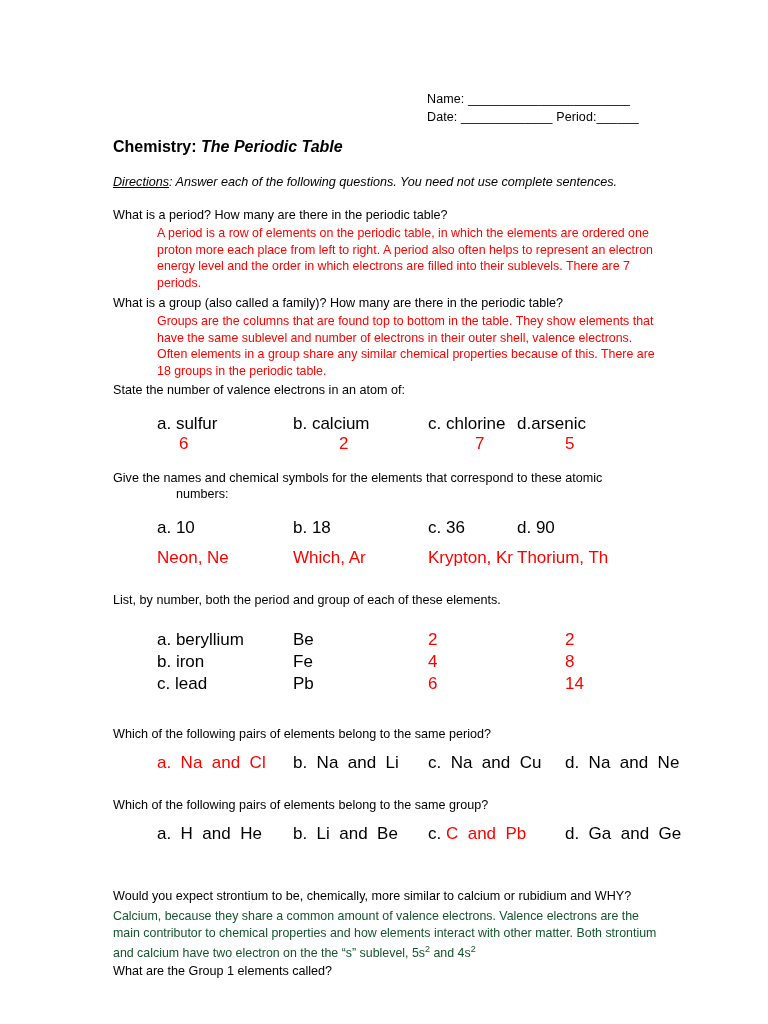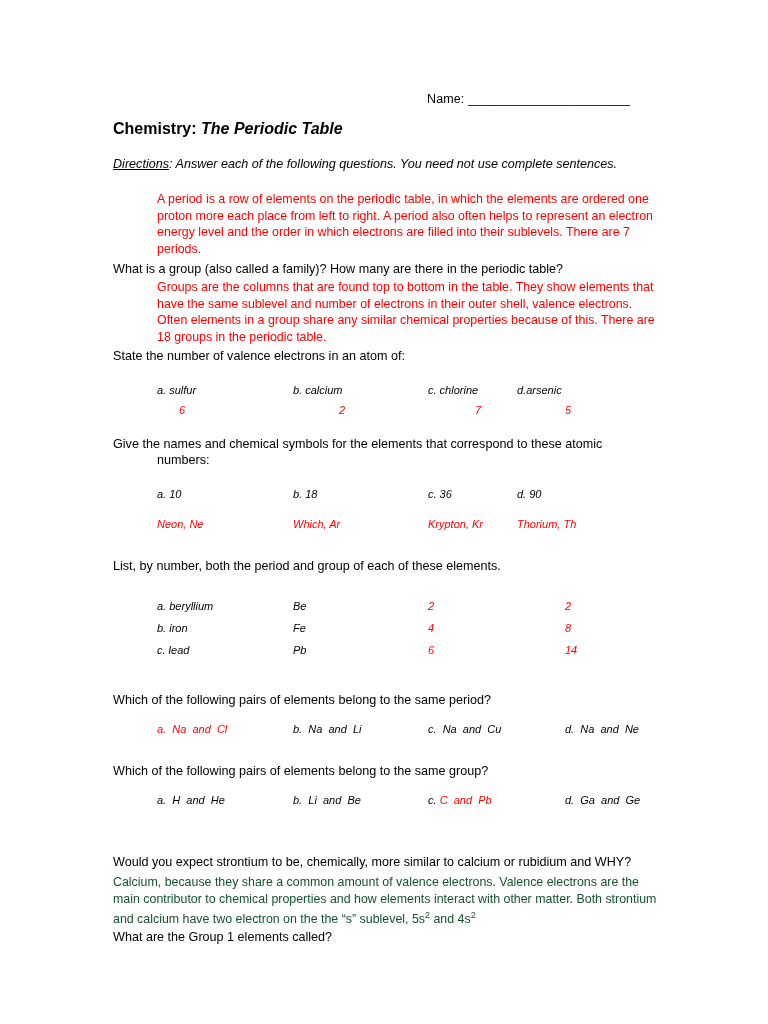--- a/index.html
+++ b/index.html
@@ -72,54 +72,55 @@
     line-height: 16.5px;
     margin-top: 4px;
   }
   .spacer-sm { height: 12px; }
   .spacer-md { height: 18px; }
   .spacer-lg { height: 26px; }
   .spacer-xl { height: 34px; }
 
   .row {
     position: relative;
-    font-size: 11px;
+    font-size: 17px;
     line-height: 16px;
     height: 16px;
-    font-style: italic;
   }
   .cell {
     position: absolute;
     white-space: pre;
   }
   .sub {
     font-size: 9px;
     vertical-align: super;
   }
 </style>
 </head>
 <body>
 
 <div class="page">
   <div class="content">
 
     <div class="header-block">
       <div class="header-line">Name: _______________________</div>
+      <div class="header-line">Date: _____________ Period:______</div>
     </div>
 
     <div class="title">
       <span>Chemistry: </span><span class="ital">The Periodic Table</span>
     </div>
 
     <div class="directions">
       <span class="u">Directions</span><span>: Answer each of the following questions. You need not use complete sentences.</span>
     </div>
 
     <div class="spacer-md"></div>
 
+    <div class="q">What is a period? How many are there in the periodic table?</div>
     <div class="ansblock">A period is a row of elements on the periodic table, in which the elements are ordered one proton more each place from left to right. A period also often helps to represent an electron energy level and the order in which electrons are filled into their sublevels. There are 7 periods.</div>
 
     <div class="q" style="margin-top:4px">What is a group (also called a family)? How many are there in the periodic table?</div>
     <div class="ansblock">Groups are the columns that are found top to bottom in the table. They show elements that have the same sublevel and number of electrons in their outer shell, valence electrons. Often elements in a group share any similar chemical properties because of this. There are 18 groups in the periodic table.</div>
 
     <div class="q" style="margin-top:3px">State the number of valence electrons in an atom of:</div>
 
     <div class="spacer-md"></div>
 
     <div class="row">
@@ -131,21 +132,21 @@
     <div class="row" style="margin-top:4px">
       <span class="cell ans" style="left:66px">6</span>
       <span class="cell ans" style="left:226px">2</span>
       <span class="cell ans" style="left:362px">7</span>
       <span class="cell ans" style="left:452px">5</span>
     </div>
 
     <div class="spacer-md"></div>
 
     <div class="q">Give the names and chemical symbols for the elements that correspond to these atomic</div>
-    <div class="q" style="margin-left:44px">numbers:</div>
+    <div class="q" style="margin-left:63px">numbers:</div>
 
     <div class="spacer-md"></div>
 
     <div class="row">
       <span class="cell" style="left:44px">a. 10</span>
       <span class="cell" style="left:180px">b. 18</span>
       <span class="cell" style="left:315px">c. 36</span>
       <span class="cell" style="left:404px">d. 90</span>
     </div>
     <div class="row" style="margin-top:14px">

